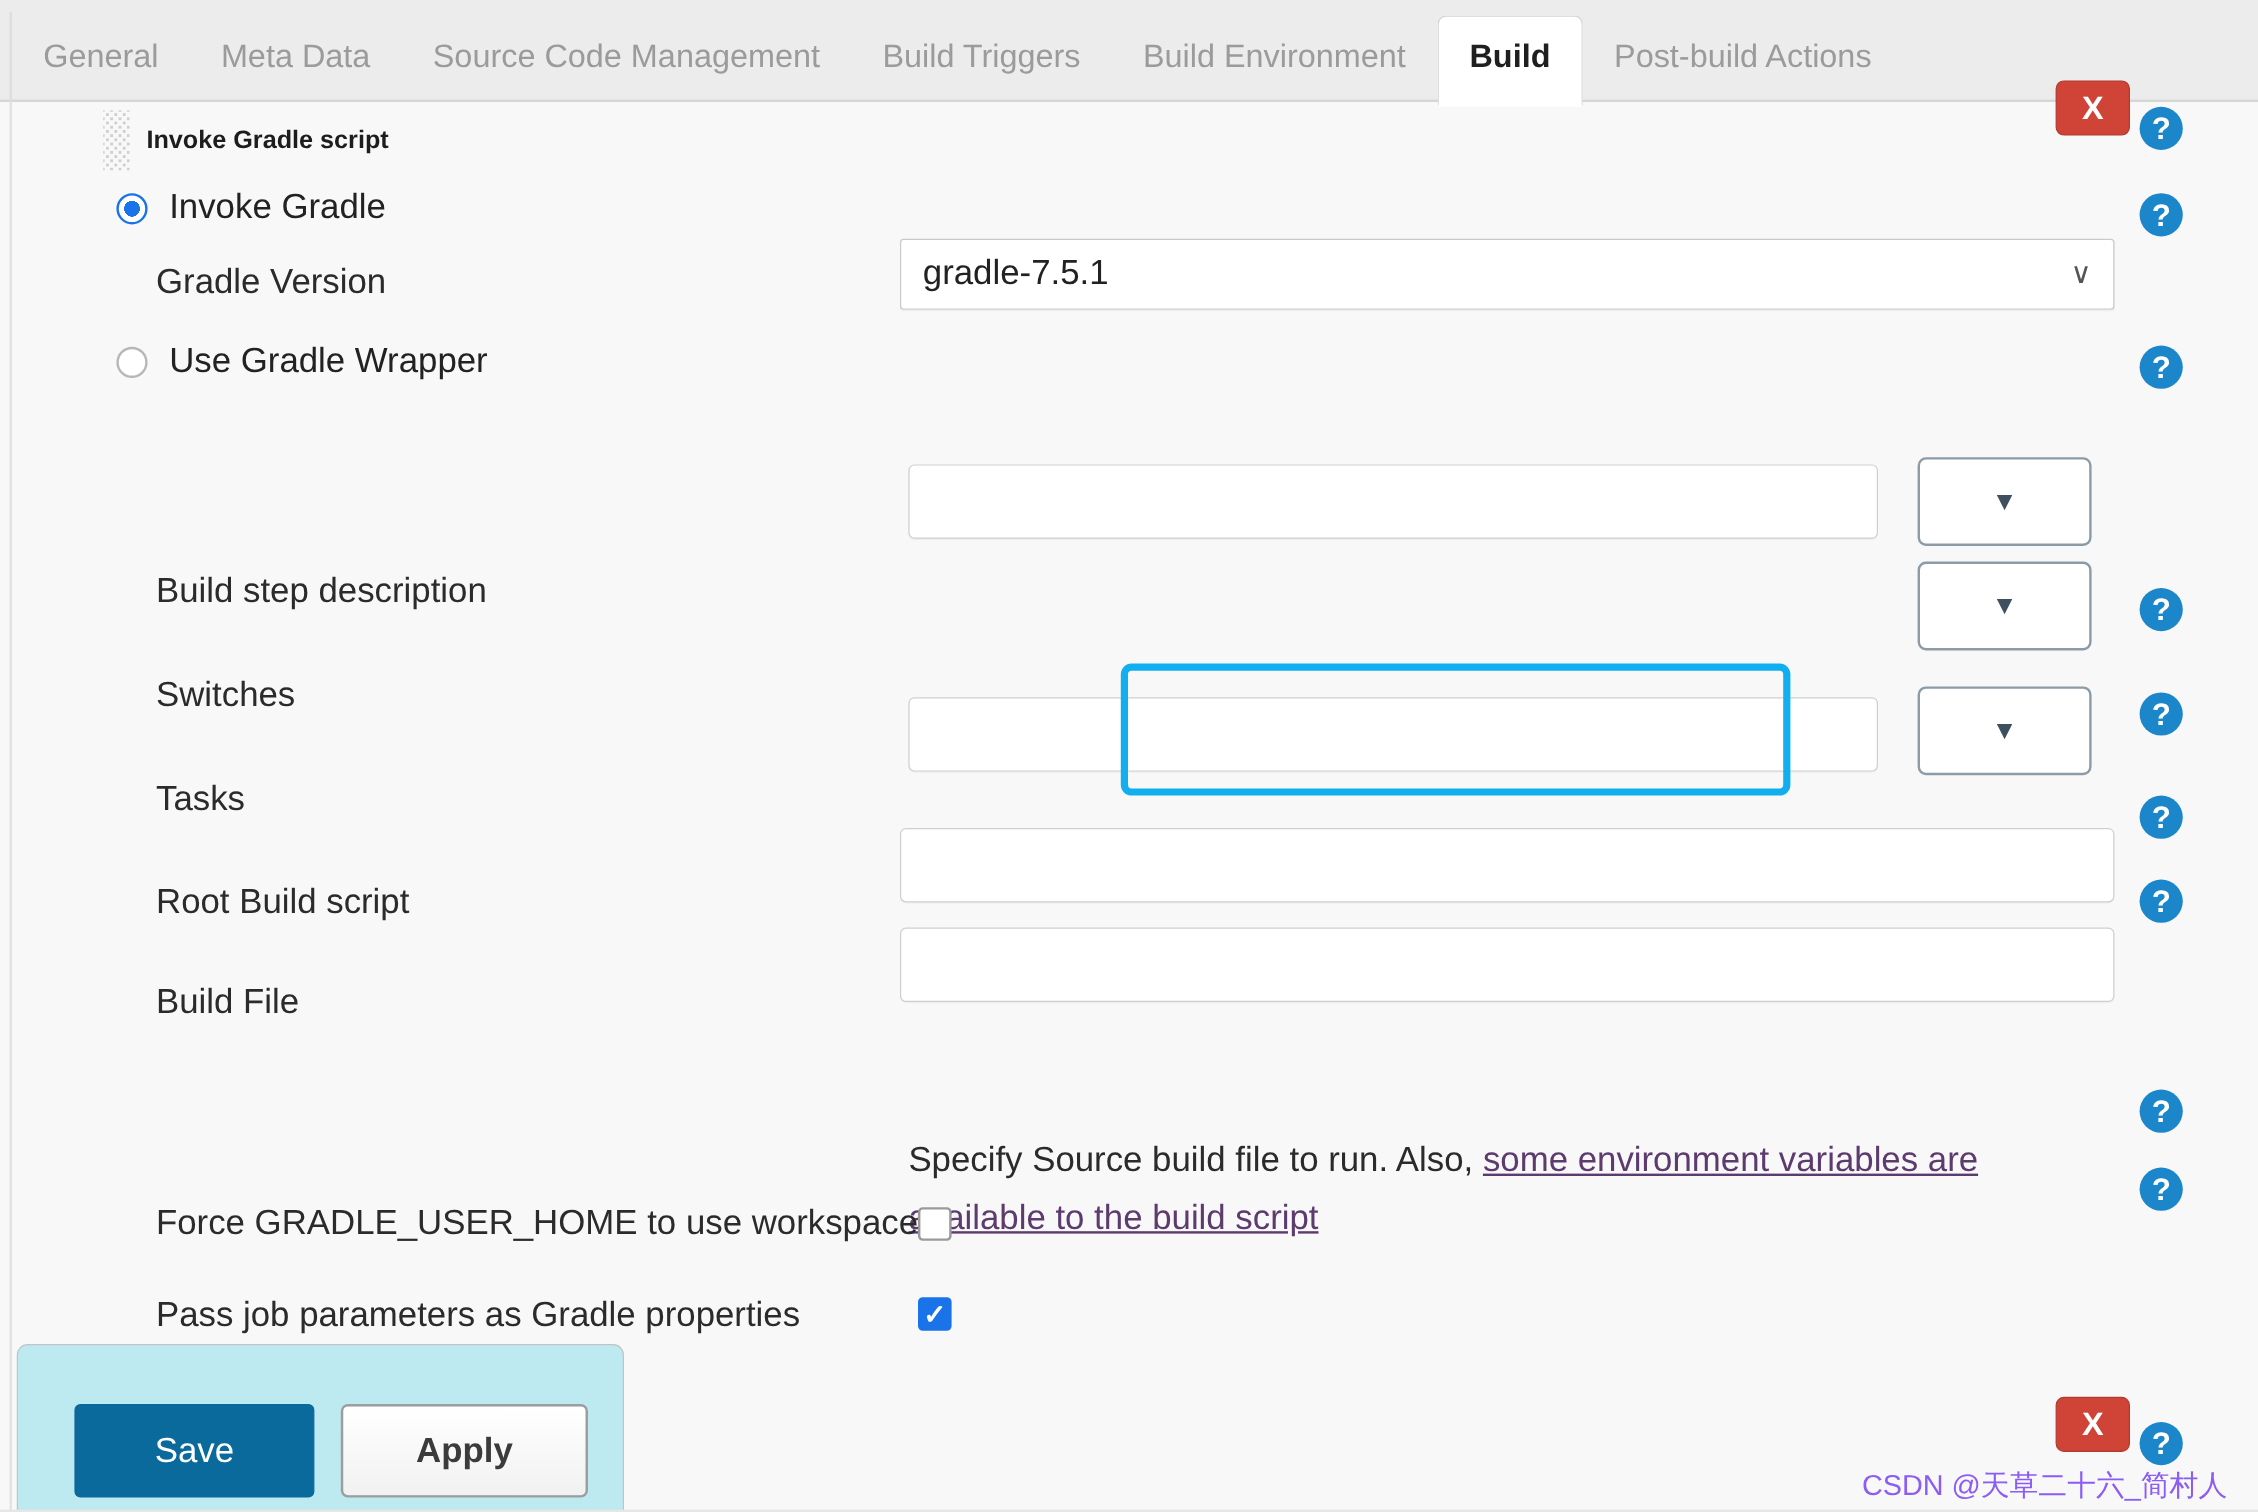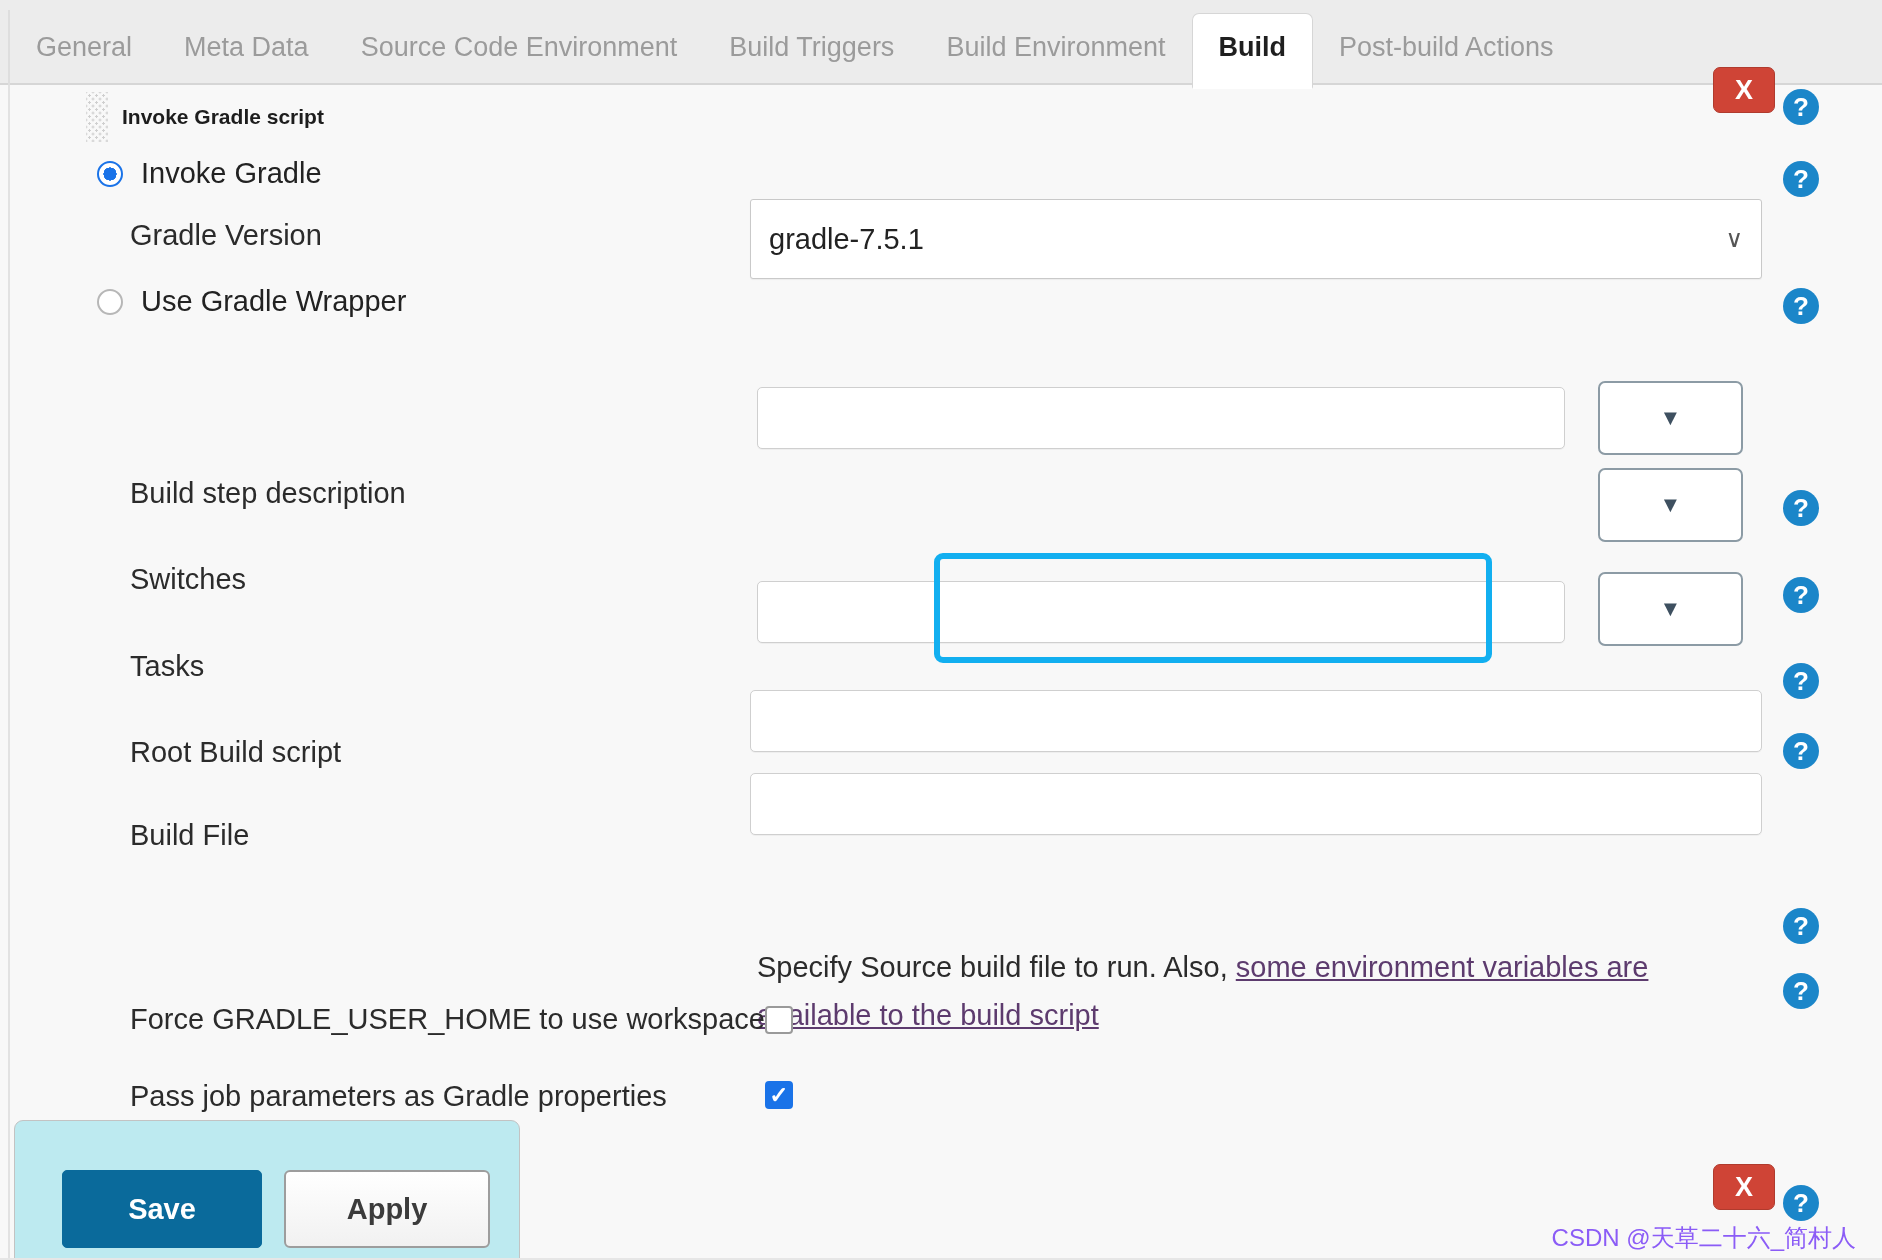--- a/index.html
+++ b/index.html
@@ -276,21 +276,21 @@
   }
   #btn-save {
     position: absolute;
     left: 62px; top: 1170px;
     width: 200px; height: 78px;
     background: #0a6a9b;
     border: 1px solid #0a6a9b;
     border-radius: 5px;
     color: #ffffff;
     font-size: 29px;
-    font-weight: bold;
+    font-weight: normal;
     display: flex;
     align-items: center;
     justify-content: center;
     box-sizing: border-box;
   }
   #btn-apply {
     position: absolute;
     left: 284px; top: 1170px;
     width: 206px; height: 78px;
     background: linear-gradient(#ffffff, #f1f1f1);
@@ -321,21 +321,21 @@
   }
 </style>
 </head>
 <body>
 
 <div id="tabbar">
   <div class="leftrule"></div>
   <div class="tabstrip">
     <div class="tab">General</div>
     <div class="tab">Meta Data</div>
-    <div class="tab">Source Code Environment</div>
+    <div class="tab">Source Code Management</div>
     <div class="tab">Build Triggers</div>
     <div class="tab">Build Environment</div>
     <div class="tab active">Build</div>
     <div class="tab">Post-build Actions</div>
   </div>
 </div>
 
 <div id="page">
 
   <div id="leftrail"></div>
@@ -358,21 +358,21 @@
   <div class="help" style="top:823px">?</div>
   <div class="help" style="top:888px">?</div>
   <div class="help" style="top:1100px">?</div>
 
   <div class="radio-row" style="top:72px">
     <div class="radio checked"></div>
     <div class="radio-label">Invoke Gradle</div>
   </div>
 
   <div class="field-label" style="top:134px">Gradle Version</div>
-  <div class="sel" style="left:750px; top:114px; width:1012px; height:80px;">
+  <div class="sel" style="left:750px; top:114px; width:1012px; height:59px;">
     <span>gradle-7.5.1</span>
     <span class="chev">∨</span>
   </div>
 
   <div class="radio-row" style="top:200px">
     <div class="radio"></div>
     <div class="radio-label">Use Gradle Wrapper</div>
   </div>
 
   <div class="field-label" style="top:392px">Build step description</div>

